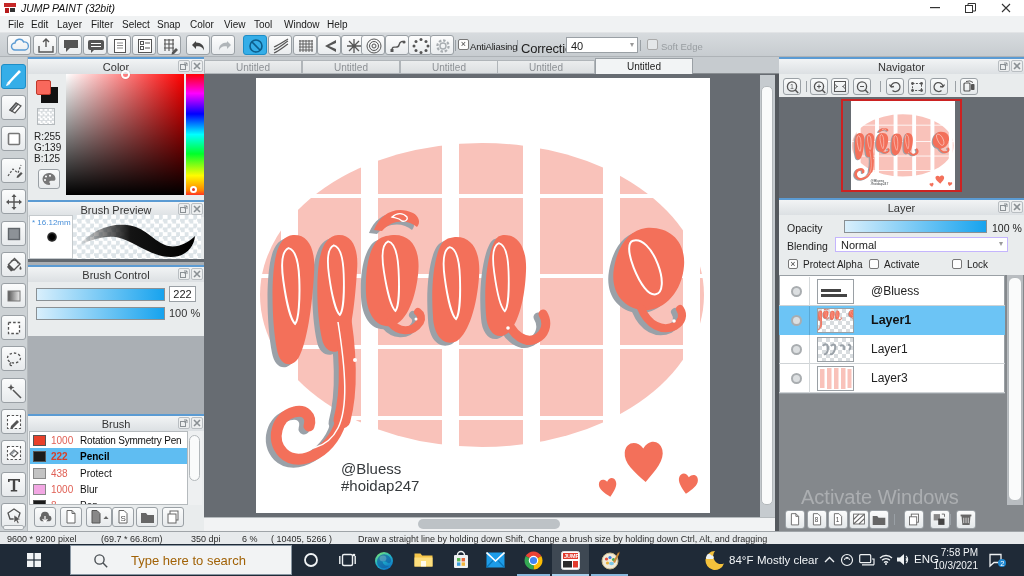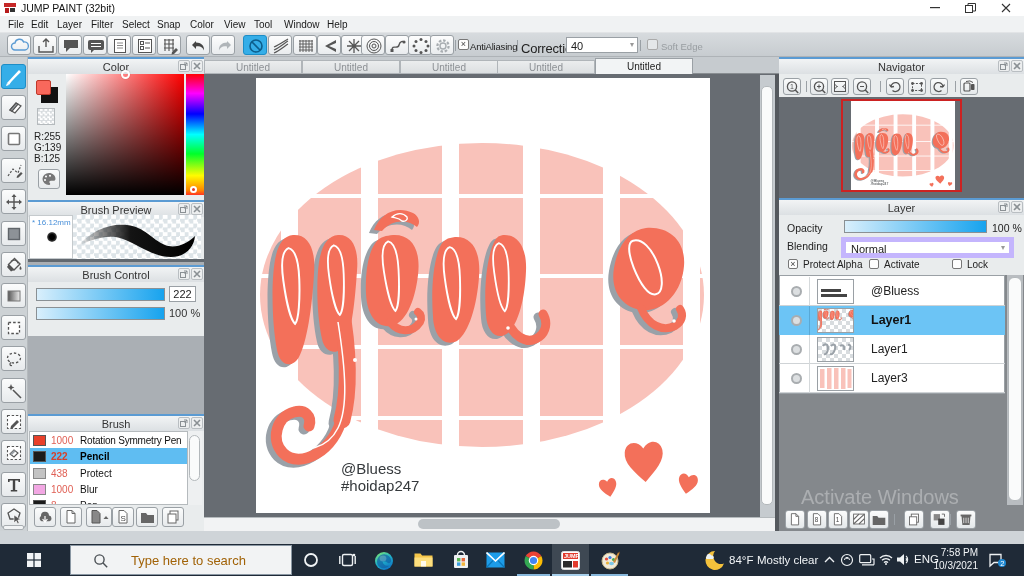--- a/index.html
+++ b/index.html
@@ -1,21 +1,21 @@
 <!DOCTYPE html>
 <html><head>
 <meta charset="utf-8">
 <style>
 * { margin:0; padding:0; box-sizing:border-box; }
 html,body { width:1024px; height:576px; overflow:hidden; font-family:"Liberation Sans",sans-serif; }
 #app { position:absolute; left:0; top:0; width:1024px; height:576px; background:#cfd4d8; }
 .abs { position:absolute; }
 
 #titlebar { position:absolute; left:0; top:0; width:1024px; height:16px; background:#ffffff; }
-#titlebar .ttext { position:absolute; left:21px; top:2px; font-size:10.5px; color:#111; }
+#titlebar .ttext { position:absolute; left:21px; top:2px; font-size:10.5px; color:#111;font-style:italic; }
 
 #menubar { position:absolute; left:0; top:16px; width:1024px; height:17px; background:#f0f2f3; border-bottom:1px solid #e2e4e6; }
 #menubar span { position:absolute; top:3px; font-size:10px; color:#1a1a1a; }
 
 #toolbar { position:absolute; left:0; top:33px; width:1024px; height:24px; background:linear-gradient(#d7dbde,#c7ccd0); border-bottom:1px solid #aeb3b7; }
 .tbtn { position:absolute; top:2px; width:24px; height:20px; background:linear-gradient(#fdfdfd,#e9ecee); border:1px solid #9aa0a5; border-radius:3px; }
 .tbtn svg { position:absolute; left:1px; top:0px; }
 .tbtn.blue { background:#35aee8; border-color:#1d8dc6; }
 
 #main { position:absolute; left:0; top:57px; width:1024px; height:474px; background:#c9ced2; }
@@ -603,21 +603,21 @@
                 <path d="M5 2 h3 v3 M8 2 L5.5 4.5" stroke="#8a9094" fill="none"></path>
               </svg></div>
             <div class="pbtn" style="left:232px"><svg width="10" height="10" viewBox="0 0 10 10">
                 <path d="M2 2 L8 8 M8 2 L2 8" stroke="#8a9094" stroke-width="1.6"></path>
               </svg></div>
         <div class="abs" style="left:0;top:17px;width:245px;height:60px;background:#e9eced"></div>
         <div class="abs" style="left:8px;top:24px;font-size:10.5px;color:#222">Opacity</div>
         <div class="abs" style="left:65px;top:22px;width:143px;height:13px;border:1px solid #8a9094;background:linear-gradient(to right,#d9effc,#17a3ee)"></div>
         <div class="abs" style="left:213px;top:24px;font-size:10.5px;color:#222">100 %</div>
         <div class="abs" style="left:8px;top:42px;font-size:10.5px;color:#222">Blending</div>
-        <div class="abs" style="left:62px;top:39px;width:173px;height:21px;background:#fff;border:5px solid #c4b5fd">
+        <div class="abs" style="left:56px;top:39px;width:173px;height:15px;background:#fff;border:1px solid #c4b5fd">
               <span class="abs" style="left:5px;top:1px;font-size:11px;color:#222">Normal</span>
               <span class="abs" style="right:4px;top:1px;font-size:8px;color:#999">▾</span>
             </div>
         <div class="abs" style="left:9px;top:61px;width:10px;height:10px;background:#fdfdfd;border:1px solid #777;border-radius:2px;font-size:9px;line-height:8px;text-align:center;color:#444">×</div>
         <div class="abs" style="left:24px;top:61px;font-size:10px;color:#222">Protect Alpha</div>
         <div class="abs" style="left:90px;top:61px;width:10px;height:10px;background:#fdfdfd;border:1px solid #777;border-radius:2px"></div>
         <div class="abs" style="left:105px;top:61px;font-size:10px;color:#222">Activate</div>
         <div class="abs" style="left:173px;top:61px;width:10px;height:10px;background:#fdfdfd;border:1px solid #777;border-radius:2px"></div>
         <div class="abs" style="left:188px;top:61px;font-size:10px;color:#222">Lock</div>
         <div class="abs" style="left:0;top:77px;width:226px;height:119px;background:#fff;border:1px solid #9aa0a5"></div>
@@ -700,20 +700,28 @@
                 <path d="M5 5 h10 l-1 10 h-8 z" fill="#666"></path>
                 <rect x="4" y="3.5" width="12" height="2" fill="#666"></rect>
                 <path d="M7.5 7 v6 M10 7 v6 M12.5 7 v6" stroke="#fff" stroke-width="0.8"></path>
               </svg></div>
         <div class="abs" style="left:115px;top:316px;width:1px;height:11px;background:#9aa0a5"></div>
         <div class="abs" style="left:171px;top:316px;width:1px;height:11px;background:#9aa0a5"></div>
       </div>
     </div>
 </div>
   </div>
+  <div id="statusbar">
+    <span style="left:7px">9600 * 9200 pixel</span>
+    <span style="left:101px">(69.7 * 66.8cm)</span>
+    <span style="left:191px">350 dpi</span>
+    <span style="left:242px">6 %</span>
+    <span style="left:271px">( 10405, 5266 )</span>
+    <span style="left:358px">Draw a straight line by holding down Shift, Change a brush size by holding down Ctrl, Alt, and dragging</span>
+  </div>
   <div id="taskbar">
     <svg class="abs" style="left:27px;top:9px" width="14" height="14" viewBox="0 0 14 14">
         <g fill="#f2f4f6">
           <rect x="0" y="0" width="6.4" height="6.4"></rect>
           <rect x="7.6" y="0" width="6.4" height="6.4"></rect>
           <rect x="0" y="7.6" width="6.4" height="6.4"></rect>
           <rect x="7.6" y="7.6" width="6.4" height="6.4"></rect>
         </g>
       </svg>
     <div class="abs" style="left:70px;top:1px;width:222px;height:30px;background:#f2f3f4;border:1px solid #8a97a3">

